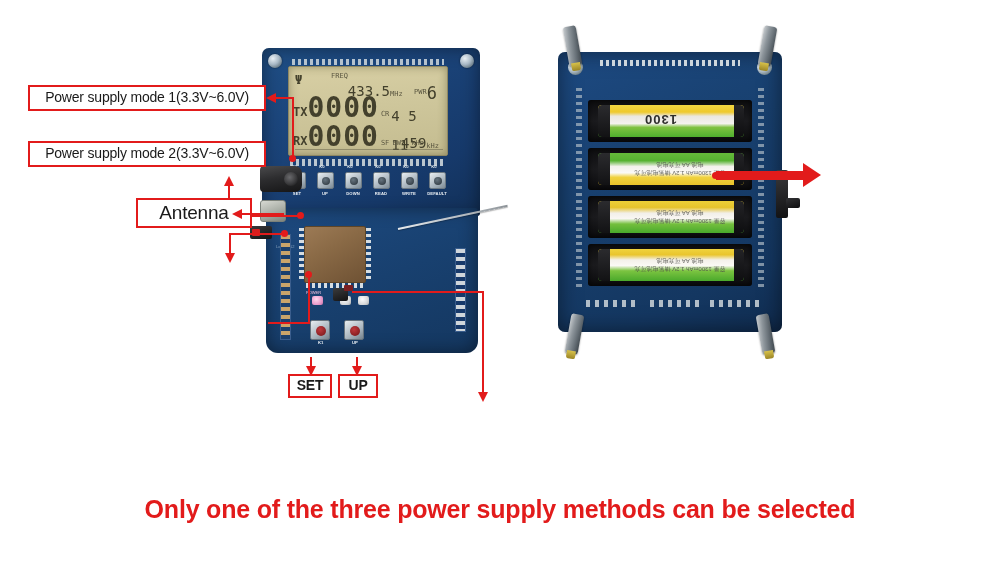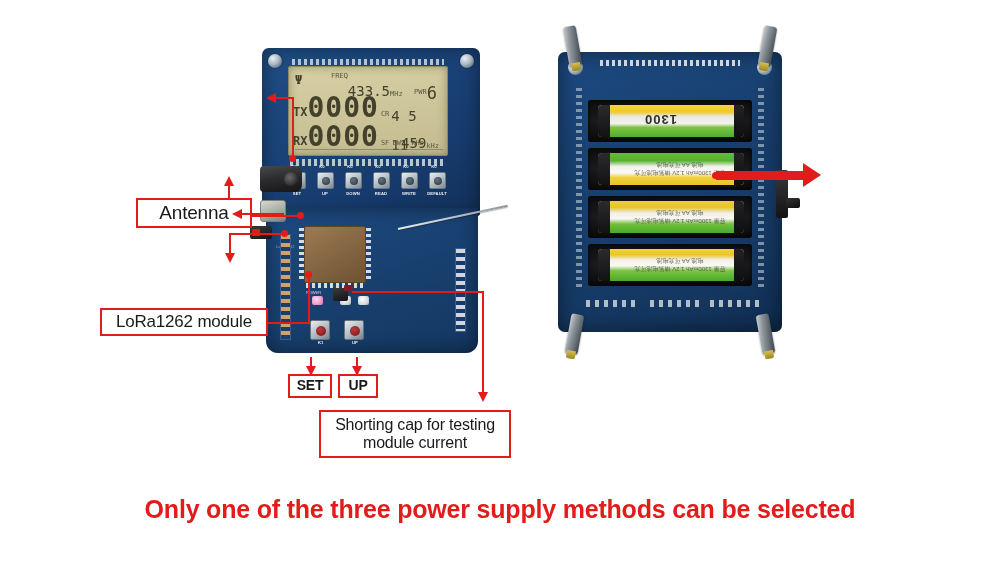--- a/index.html
+++ b/index.html
@@ -442,56 +442,55 @@
     <div class="pad-row" style="left:28px;  top:248px; width:52px;"></div>
     <div class="pad-row" style="left:92px;  top:248px; width:52px;"></div>
     <div class="pad-row" style="left:152px; top:248px; width:52px;"></div>
 
     <div class="standoff" style="left:10px;  top:262px; transform: rotate(10deg);"></div>
     <div class="standoff" style="right:10px; top:262px; transform: rotate(-10deg);"></div>
     <div class="standoff" style="left:8px;   top:-26px; transform: rotate(-10deg);"></div>
     <div class="standoff" style="right:8px;  top:-26px; transform: rotate(10deg);"></div>
   </div>
 
+  <div class="callout" id="co-mode1" style="left:28px; top:85px; width:238px; height:26px; font-size:14px;">Power supply mode 1(3.3V~6.0V)</div>
   <div class="lead h" style="left:272px; top:97px; width:22px;"></div>
   <div class="arrowhead ah-left" style="left:266px; top:93px;"></div>
   <div class="lead v" style="left:292px; top:97px; height:62px;"></div>
   <div class="hotdot" style="left:289px; top:155px;"></div>
 
+  <div class="callout" id="co-mode2" style="left:28px; top:141px; width:238px; height:26px; font-size:14px;">Power supply mode 2(3.3V~6.0V)</div>
   <div class="lead v" style="left:228px; top:185px; height:32px;"></div>
   <div class="arrowhead ah-up" style="left:224px; top:176px;"></div>
   <div class="lead h" style="left:228px; top:215px; width:73px;"></div>
   <div class="hotdot" style="left:297px; top:212px;"></div>
 
   <div class="callout" id="co-antenna" style="left:136px; top:198px; width:116px; height:30px; font-size:19px;">Antenna</div>
   <div class="lead h" style="left:238px; top:213px; width:46px;"></div>
   <div class="arrowhead ah-left" style="left:232px; top:209px;"></div>
 
   <div class="lead h" style="left:229px; top:233px; width:56px;"></div>
   <div class="lead v" style="left:229px; top:233px; height:22px;"></div>
   <div class="arrowhead ah-down" style="left:225px; top:253px;"></div>
   <div class="hotdot" style="left:281px; top:230px;"></div>
 
-  <div class="callout" id="co-lora" style="left:100px; top:308px; width:168px; height:28px; font-size:17px;">LoRa1262 module</div>
   <div class="lead h" style="left:268px; top:322px; width:42px;"></div>
   <div class="lead v" style="left:308px; top:275px; height:48px;"></div>
   <div class="hotdot" style="left:305px; top:271px;"></div>
 
   <div class="lead v" style="left:310px; top:357px; height:12px;"></div>
   <div class="arrowhead ah-down" style="left:306px; top:366px;"></div>
   <div class="callout" id="co-set" style="left:288px; top:374px; width:44px; height:24px; font-size:14px; font-weight:bold;">SET</div>
 
   <div class="lead v" style="left:356px; top:357px; height:12px;"></div>
   <div class="arrowhead ah-down" style="left:352px; top:366px;"></div>
   <div class="callout" id="co-up" style="left:338px; top:374px; width:40px; height:24px; font-size:14px; font-weight:bold;">UP</div>
 
   <div class="lead h" style="left:352px; top:291px; width:132px;"></div>
   <div class="lead v" style="left:482px; top:291px; height:104px;"></div>
   <div class="arrowhead ah-down" style="left:478px; top:392px;"></div>
-  <div class="callout" id="co-shortcap" style="left:319px; top:410px; width:192px; height:48px; font-size:16px;">Shorting cap for testing
-module current</div>
 
   <div class="hotdot" style="left:712px; top:172px;"></div>
   <div class="fatarrow" style="left:716px; top:171px; width:88px;"></div>
 
   <div id="caption">Only one of the three power supply methods can be selected</div>
 
 </div>
 
 </body></html>

